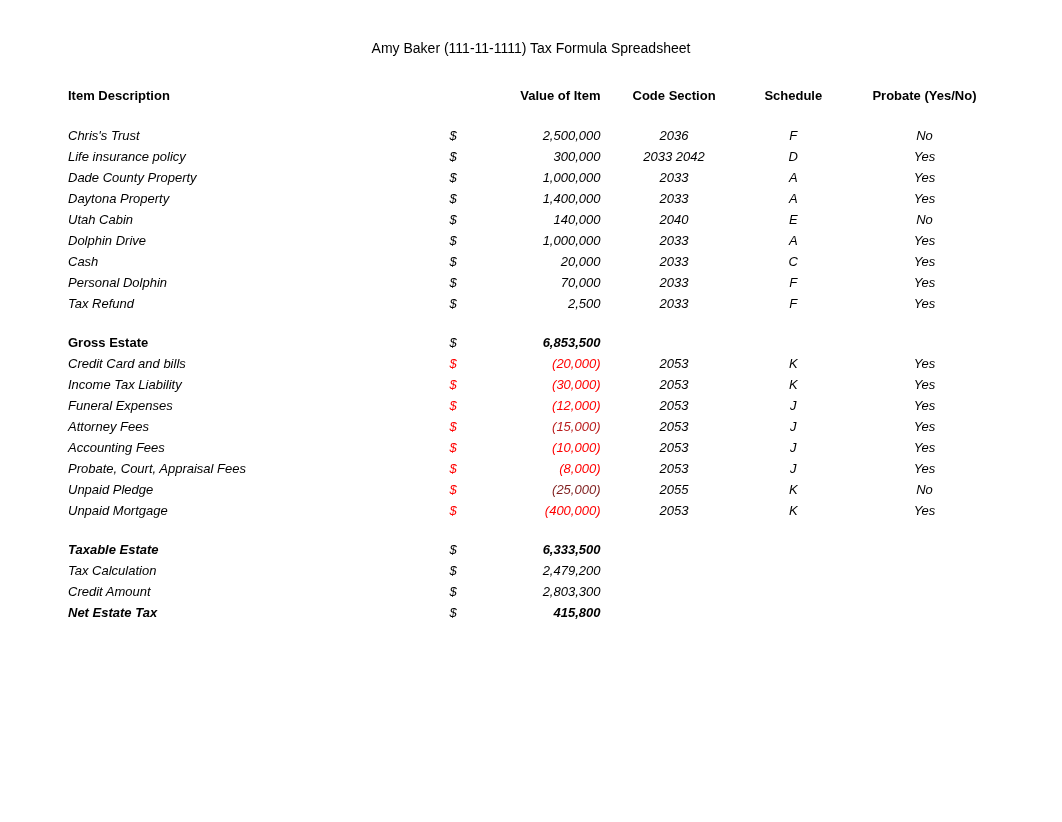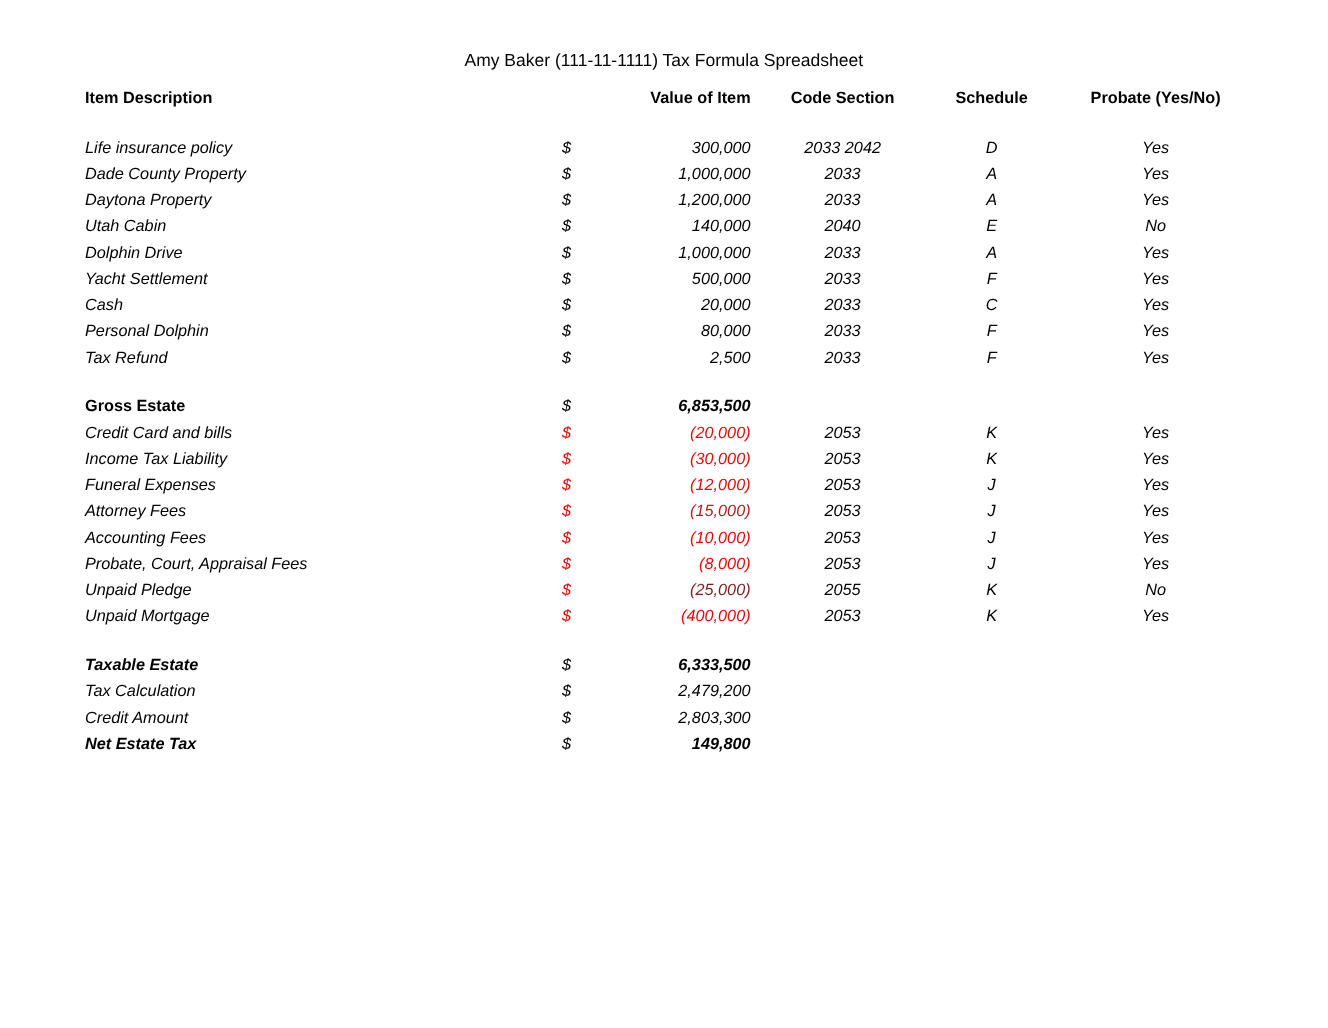--- a/index.html
+++ b/index.html
@@ -12,21 +12,21 @@
     .page {
       width: 1062px;
       min-height: 822px;
       padding: 40px 60px;
       background: #fff;
     }
     .title {
       text-align: center;
       font-size: 14px;
       font-weight: normal;
-      margin-bottom: 10px;
+      margin-bottom: 28px;
     }
     table {
       width: 100%;
       border-collapse: collapse;
     }
     th {
       font-weight: bold;
       font-size: 13px;
       padding: 4px 8px;
       text-align: left;
@@ -61,40 +61,48 @@
         <th class="right" style="width:110px;">Value of Item</th>
         <th class="center" style="width:110px;">Code Section</th>
         <th class="center" style="width:90px;">Schedule</th>
         <th class="center" style="width:130px;">Probate (Yes/No)</th>
       </tr>
       <tr class="spacer">
           <td colspan="6"></td>
         </tr>
     </thead>
     <tbody id="items-body">
+    <tr>
+          <td>Chris's Trust</td>
+          <td style="font-style: italic;">$</td>
+          <td class="right" style="font-style: italic;">2,500,000</td>
+          <td class="center">2036</td>
+          <td class="center">F</td>
+          <td class="center">No</td>
+        </tr>
         <tr>
           <td>Life insurance policy</td>
           <td style="font-style: italic;">$</td>
           <td class="right" style="font-style: italic;">300,000</td>
           <td class="center">2033 2042</td>
           <td class="center">D</td>
           <td class="center">Yes</td>
         </tr>
         <tr>
           <td>Dade County Property</td>
           <td style="font-style: italic;">$</td>
           <td class="right" style="font-style: italic;">1,000,000</td>
           <td class="center">2033</td>
           <td class="center">A</td>
           <td class="center">Yes</td>
         </tr>
         <tr>
           <td>Daytona Property</td>
           <td style="font-style: italic;">$</td>
-          <td class="right" style="font-style: italic;">1,200,000</td>
+          <td class="right" style="font-style: italic;">1,400,000</td>
           <td class="center">2033</td>
           <td class="center">A</td>
           <td class="center">Yes</td>
         </tr>
         <tr>
           <td>Utah Cabin</td>
           <td style="font-style: italic;">$</td>
           <td class="right" style="font-style: italic;">140,000</td>
           <td class="center">2040</td>
           <td class="center">E</td>
@@ -102,39 +110,31 @@
         </tr>
         <tr>
           <td>Dolphin Drive</td>
           <td style="font-style: italic;">$</td>
           <td class="right" style="font-style: italic;">1,000,000</td>
           <td class="center">2033</td>
           <td class="center">A</td>
           <td class="center">Yes</td>
         </tr>
         <tr>
-          <td>Yacht Settlement</td>
-          <td style="font-style: italic;">$</td>
-          <td class="right" style="font-style: italic;">500,000</td>
-          <td class="center">2033</td>
-          <td class="center">F</td>
-          <td class="center">Yes</td>
-        </tr>
-        <tr>
           <td>Cash</td>
           <td style="font-style: italic;">$</td>
           <td class="right" style="font-style: italic;">20,000</td>
           <td class="center">2033</td>
           <td class="center">C</td>
           <td class="center">Yes</td>
         </tr>
         <tr>
           <td>Personal Dolphin</td>
           <td style="font-style: italic;">$</td>
-          <td class="right" style="font-style: italic;">80,000</td>
+          <td class="right" style="font-style: italic;">70,000</td>
           <td class="center">2033</td>
           <td class="center">F</td>
           <td class="center">Yes</td>
         </tr>
         <tr>
           <td>Tax Refund</td>
           <td style="font-style: italic;">$</td>
           <td class="right" style="font-style: italic;">2,500</td>
           <td class="center">2033</td>
           <td class="center">F</td>
@@ -238,20 +238,20 @@
           <td>Credit Amount</td>
           <td style="font-style: italic;">$</td>
           <td class="right" style="font-style: italic;">2,803,300</td>
           <td class="center"></td>
           <td class="center"></td>
           <td class="center"></td>
         </tr>
         <tr>
           <td class="bold-italic">Net Estate Tax</td>
           <td style="font-style: italic;">$</td>
-          <td class="right" style="font-weight: bold; font-style: italic;">149,800</td>
+          <td class="right" style="font-weight: bold; font-style: italic;">415,800</td>
           <td class="center"></td>
           <td class="center"></td>
           <td class="center"></td>
         </tr>
       </tbody>
   </table>
 </div>
 
 </body></html>

